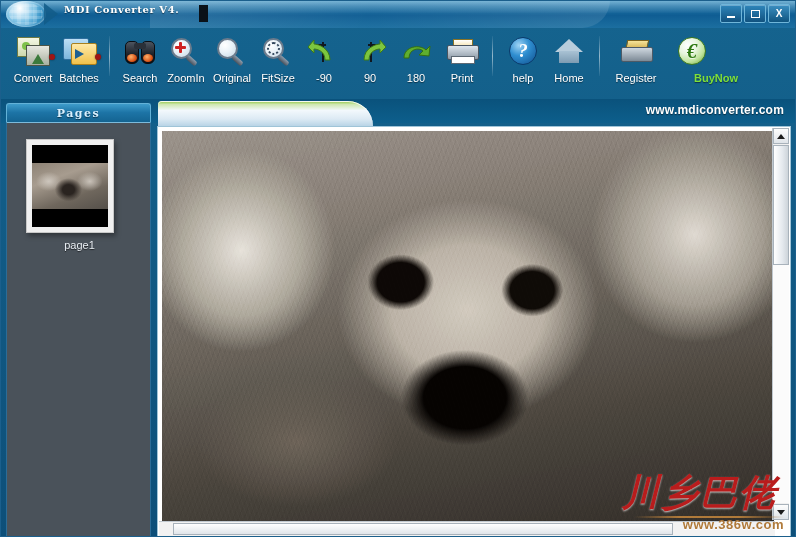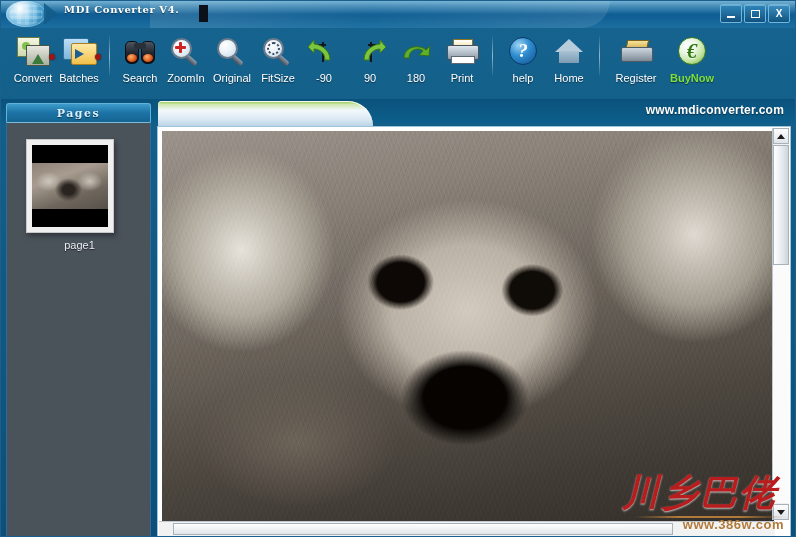--- a/index.html
+++ b/index.html
@@ -151,21 +151,21 @@
     position: relative;
     display: block;
   }
   .tbtn .lbl {
     margin-top: 4px;
     font-size: 11px;
     color: #ffffff;
     white-space: nowrap;
     text-shadow: 0 1px 1px rgba(0,0,0,.5);
   }
-  .tbtn.buynow .lbl { color: #7ee03a; font-weight: bold; }
+  .tbtn.buynow .lbl { color: #7ee03a; font-weight: bold; padding-left: 48px; }
 
   .tsep {
     width: 1px;
     height: 40px;
     margin: 8px 7px 0 7px;
     background: linear-gradient(180deg, rgba(255,255,255,.05), rgba(255,255,255,.55), rgba(255,255,255,.05));
     flex: 0 0 auto;
   }
   .reddot {
     position: absolute;

